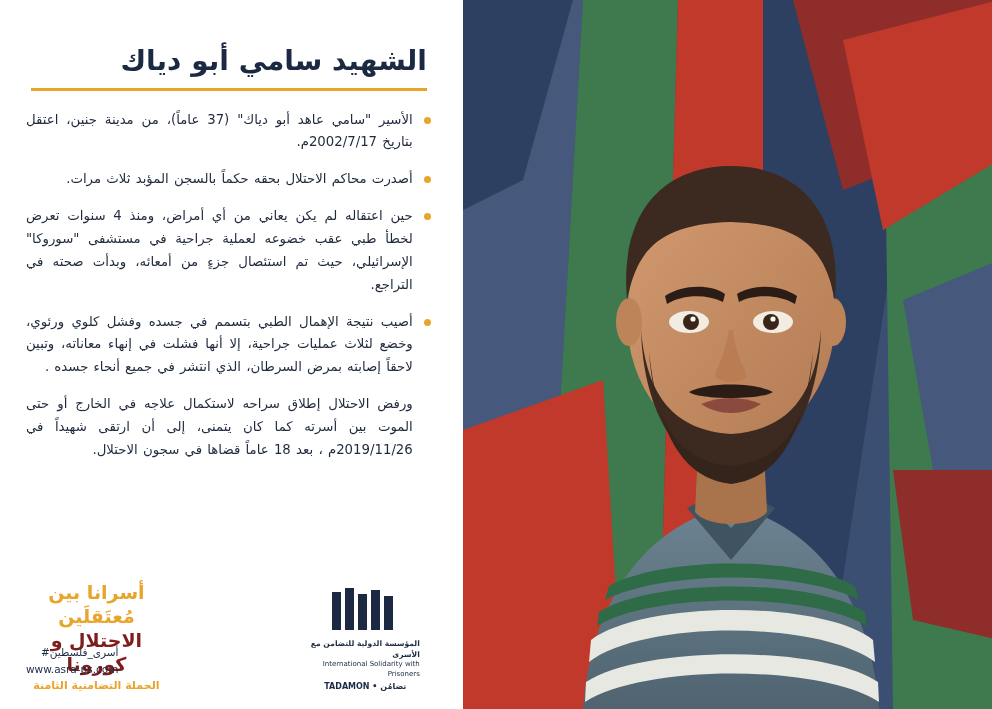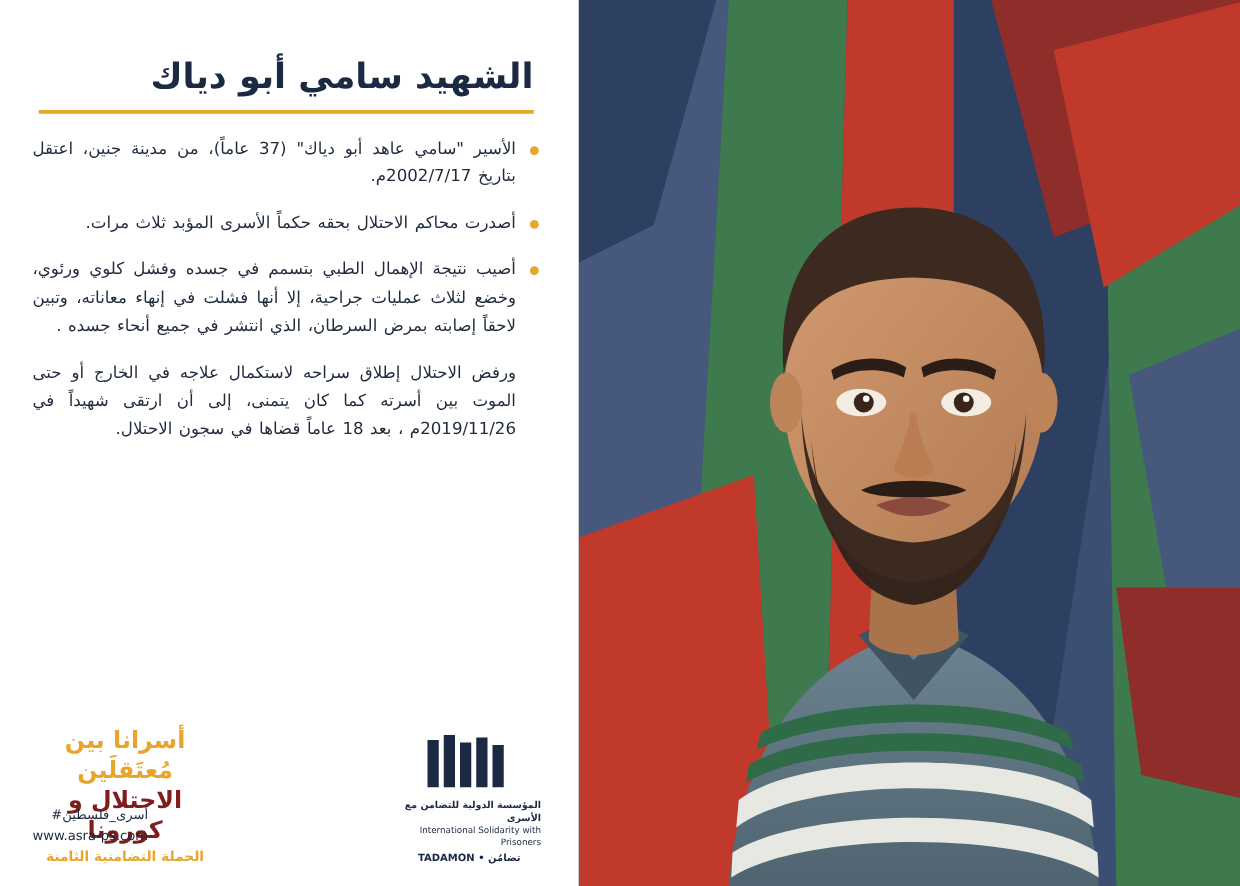--- a/index.html
+++ b/index.html
@@ -78,21 +78,21 @@
     word-spacing: 1px;
   }
   .bullet.no-dot {
     padding-right: 20px;
   }
 
   
   .footer {
     position: absolute;
     left: 0;
-    right: 4px;
+    right: 17px;
     bottom: 12px;
     height: 110px;
     padding: 0 26px 0 26px;
     box-sizing: border-box;
     display: flex;
     flex-direction: row-reverse;
     align-items: flex-end;
     justify-content: flex-start;
     gap: 26px;
   }
@@ -197,23 +197,27 @@
 
     <div class="bullets">
 
       <div class="bullet">
         <span class="dot"></span>
         <p>الأسير "سامي عاهد أبو دياك" (37 عاماً)، من مدينة جنين، اعتقل بتاريخ 2002/7/17م.</p>
       </div>
 
       <div class="bullet">
         <span class="dot"></span>
-        <p>أصدرت محاكم الاحتلال بحقه حكماً الأسرى المؤبد ثلاث مرات.</p>
-      </div>
-
+        <p>أصدرت محاكم الاحتلال بحقه حكماً بالسجن المؤبد ثلاث مرات.</p>
+      </div>
+
+      <div class="bullet">
+        <span class="dot"></span>
+        <p>حين اعتقاله لم يكن يعاني من أي أمراض، ومنذ 4 سنوات تعرض لخطأ طبي عقب خضوعه لعملية جراحية في مستشفى "سوروكا" الإسرائيلي، حيث تم استئصال جزءٍ من أمعائه، وبدأت صحته في التراجع.</p>
+      </div>
 
       <div class="bullet">
         <span class="dot"></span>
         <p>أصيب نتيجة الإهمال الطبي بتسمم في جسده وفشل كلوي ورئوي، وخضع لثلاث عمليات جراحية، إلا أنها فشلت في إنهاء معاناته، وتبين لاحقاً إصابته بمرض السرطان، الذي انتشر في جميع أنحاء جسده .</p>
       </div>
 
       <div class="bullet no-dot">
         <p>ورفض الاحتلال إطلاق سراحه لاستكمال علاجه في الخارج أو حتى الموت بين أسرته كما كان يتمنى، إلى أن ارتقى شهيداً في 2019/11/26م ، بعد 18 عاماً قضاها في سجون الاحتلال.</p>
       </div>
 

